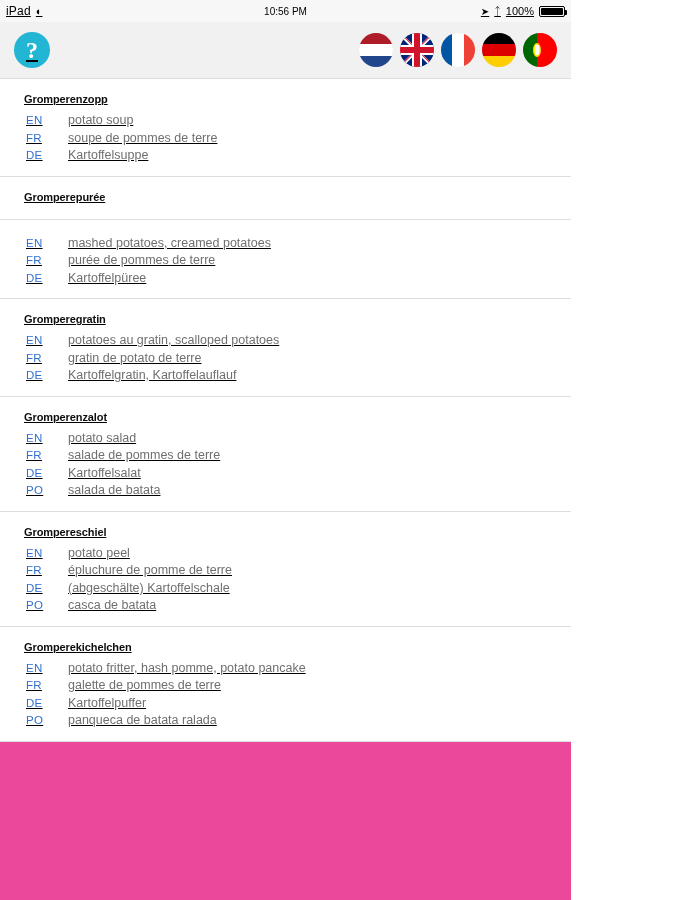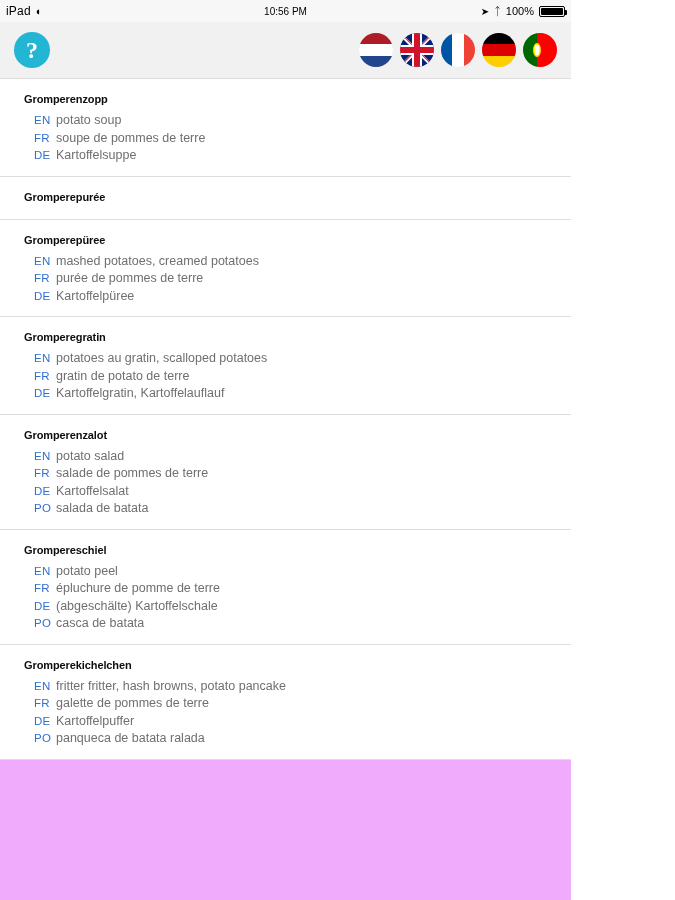--- a/index.html
+++ b/index.html
@@ -8,21 +8,22 @@
     height: 900px;
     background: #ffffff;
     font-family: "Liberation Sans", sans-serif;
     -webkit-font-smoothing: antialiased;
   }
   #app {
     position: relative;
     width: 571px;
     height: 900px;
     overflow: hidden;
-    background: #f0abfc;
+    background: #ec4899;
+    text-decoration: underline;
   }
 
   
   .statusbar {
     height: 22px;
     background: #f7f7f7;
     display: flex;
     align-items: center;
     font-size: 12px;
     color: #000;
@@ -177,24 +178,23 @@
     font-size: 11px;
     color: #0d0d0d;
     font-weight: bold;
     letter-spacing: -0.1px;
     margin-bottom: 6px;
   }
   .entry.headword-only .entry-title { margin-bottom: 4px; }
   .trans {
     display: flex;
     align-items: baseline;
-    gap: 4px;
+    gap: 24px;
     line-height: 1.0;
     padding: 3px 0 2px 2px;
-    margin-left: 8px;
   }
   .lang {
     color: #2f6fd0;
     font-size: 11.5px;
     letter-spacing: .3px;
     width: 18px;
     flex: none;
   }
   .gloss {
     color: #6f6f6f;
@@ -274,21 +274,20 @@
         </div>
         <div class="trans">
           <span class="lang">DE</span>
           <span class="gloss">Kartoffelsuppe</span>
         </div>
       </div>
       <div class="entry headword-only">
         <div class="entry-title">Gromperepurée</div>
       </div>
       <div class="entry">
-        <div class="entry-title">Gromperepüree</div>
         <div class="trans">
           <span class="lang">EN</span>
           <span class="gloss">mashed potatoes, creamed potatoes</span>
         </div>
         <div class="trans">
           <span class="lang">FR</span>
           <span class="gloss">purée de pommes de terre</span>
         </div>
         <div class="trans">
           <span class="lang">DE</span>
@@ -345,21 +344,21 @@
         </div>
         <div class="trans">
           <span class="lang">PO</span>
           <span class="gloss">casca de batata</span>
         </div>
       </div>
       <div class="entry">
         <div class="entry-title">Gromperekichelchen</div>
         <div class="trans">
           <span class="lang">EN</span>
-          <span class="gloss">fritter fritter, hash browns, potato pancake</span>
+          <span class="gloss">potato fritter, hash pomme, potato pancake</span>
         </div>
         <div class="trans">
           <span class="lang">FR</span>
           <span class="gloss">galette de pommes de terre</span>
         </div>
         <div class="trans">
           <span class="lang">DE</span>
           <span class="gloss">Kartoffelpuffer</span>
         </div>
         <div class="trans">

